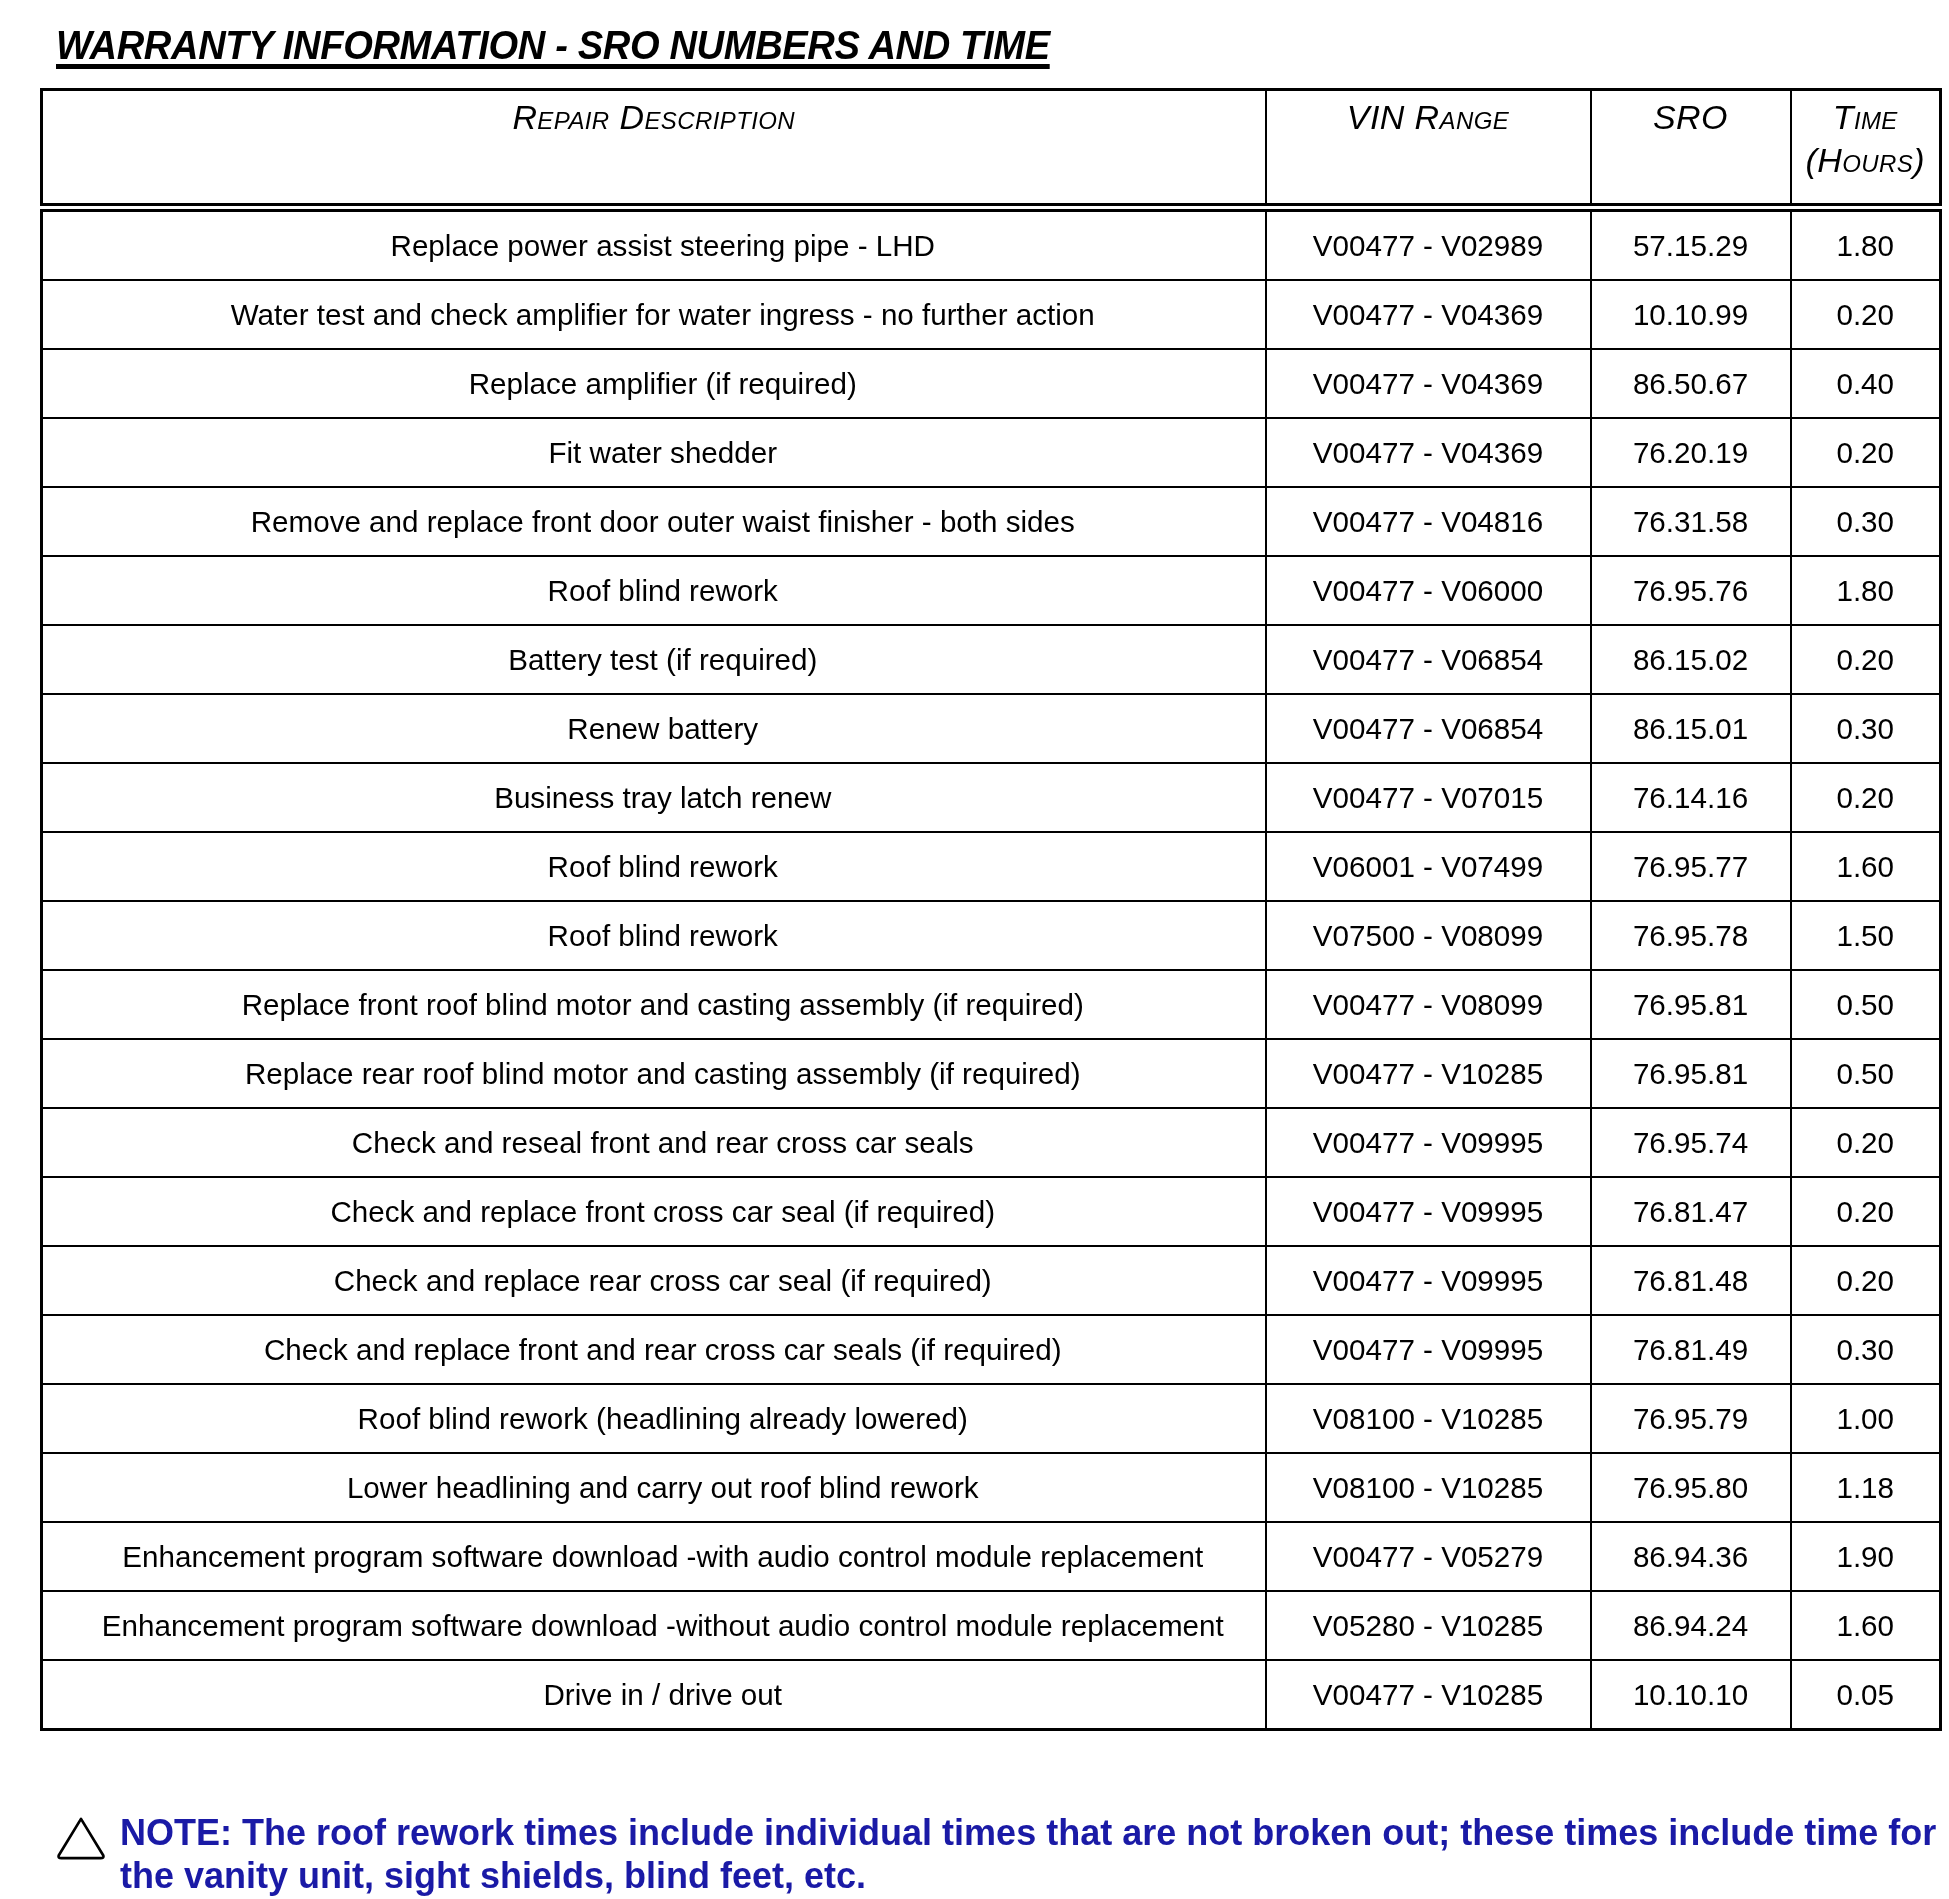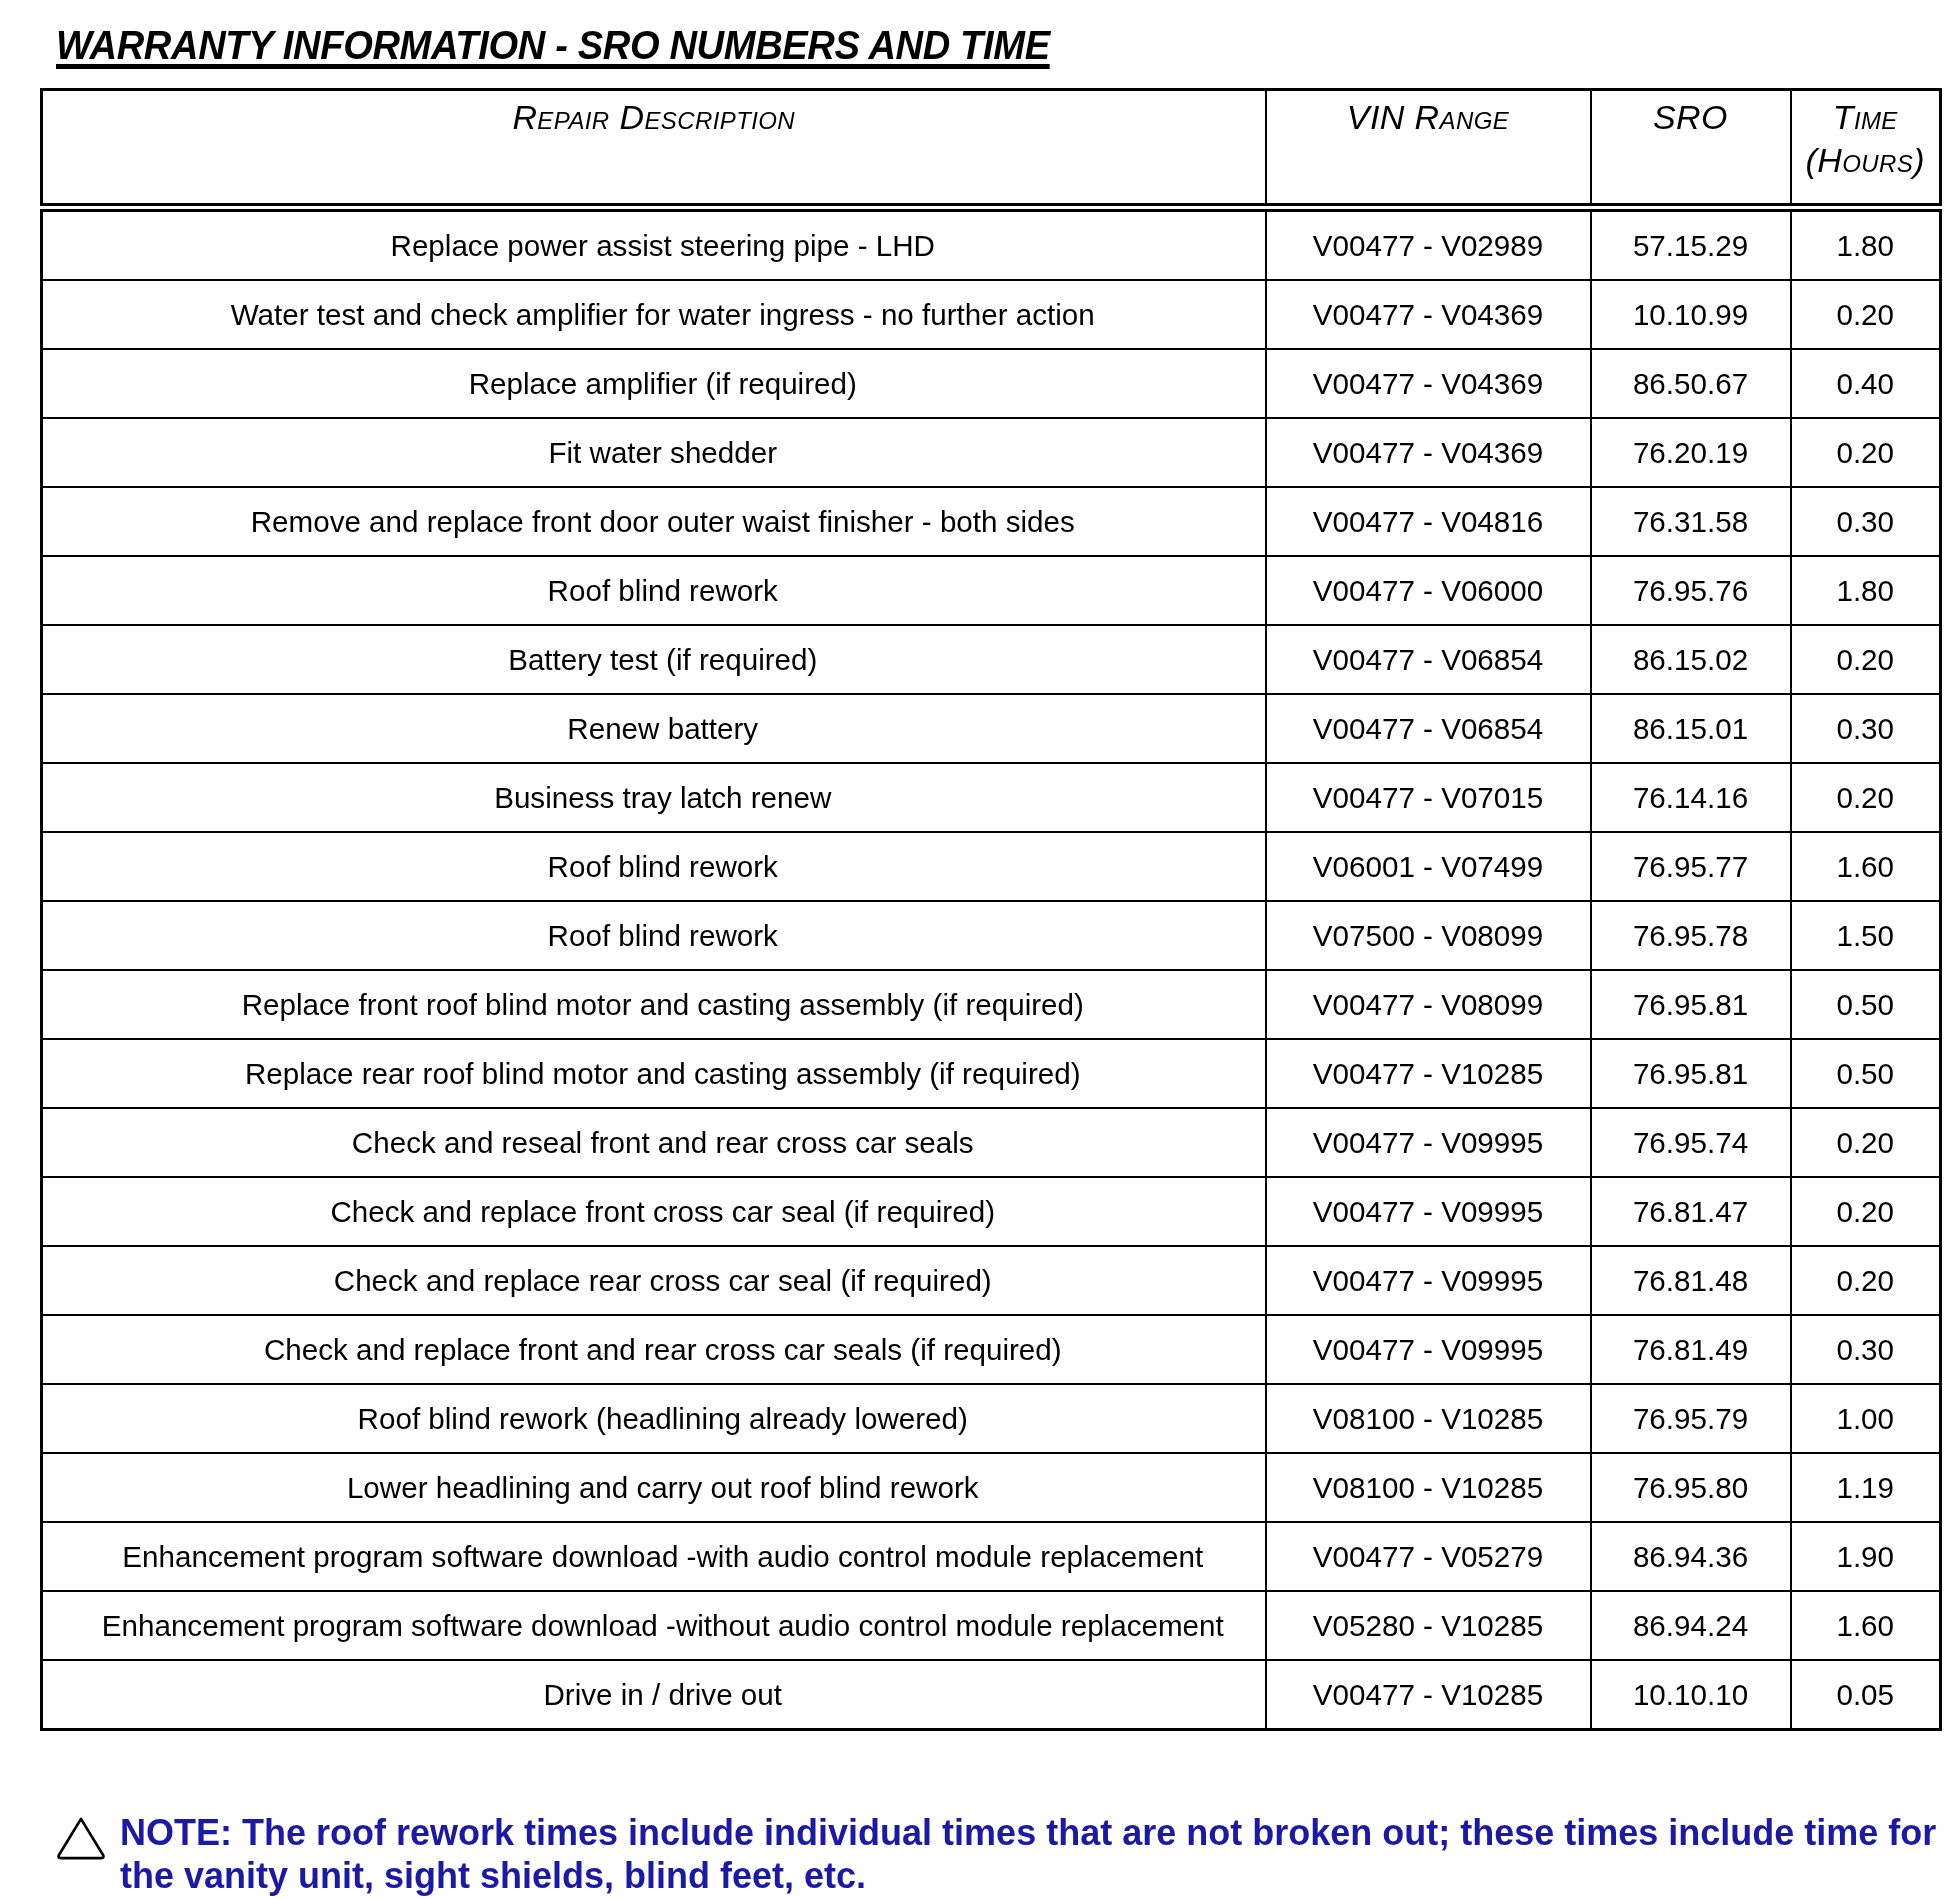--- a/index.html
+++ b/index.html
@@ -175,21 +175,21 @@
       <tr>
         <td class="desc">Roof blind rework (headlining already lowered)</td>
         <td class="vin">V08100 - V10285</td>
         <td class="sro">76.95.79</td>
         <td class="time">1.00</td>
       </tr>
       <tr>
         <td class="desc">Lower headlining and carry out roof blind rework</td>
         <td class="vin">V08100 - V10285</td>
         <td class="sro">76.95.80</td>
-        <td class="time">1.19</td>
+        <td class="time">1.18</td>
       </tr>
       <tr>
         <td class="desc">Enhancement program software download -with audio control module replacement</td>
         <td class="vin">V00477 - V05279</td>
         <td class="sro">86.94.36</td>
         <td class="time">1.90</td>
       </tr>
       <tr>
         <td class="desc">Enhancement program software download -without audio control module replacement</td>
         <td class="vin">V05280 - V10285</td>

